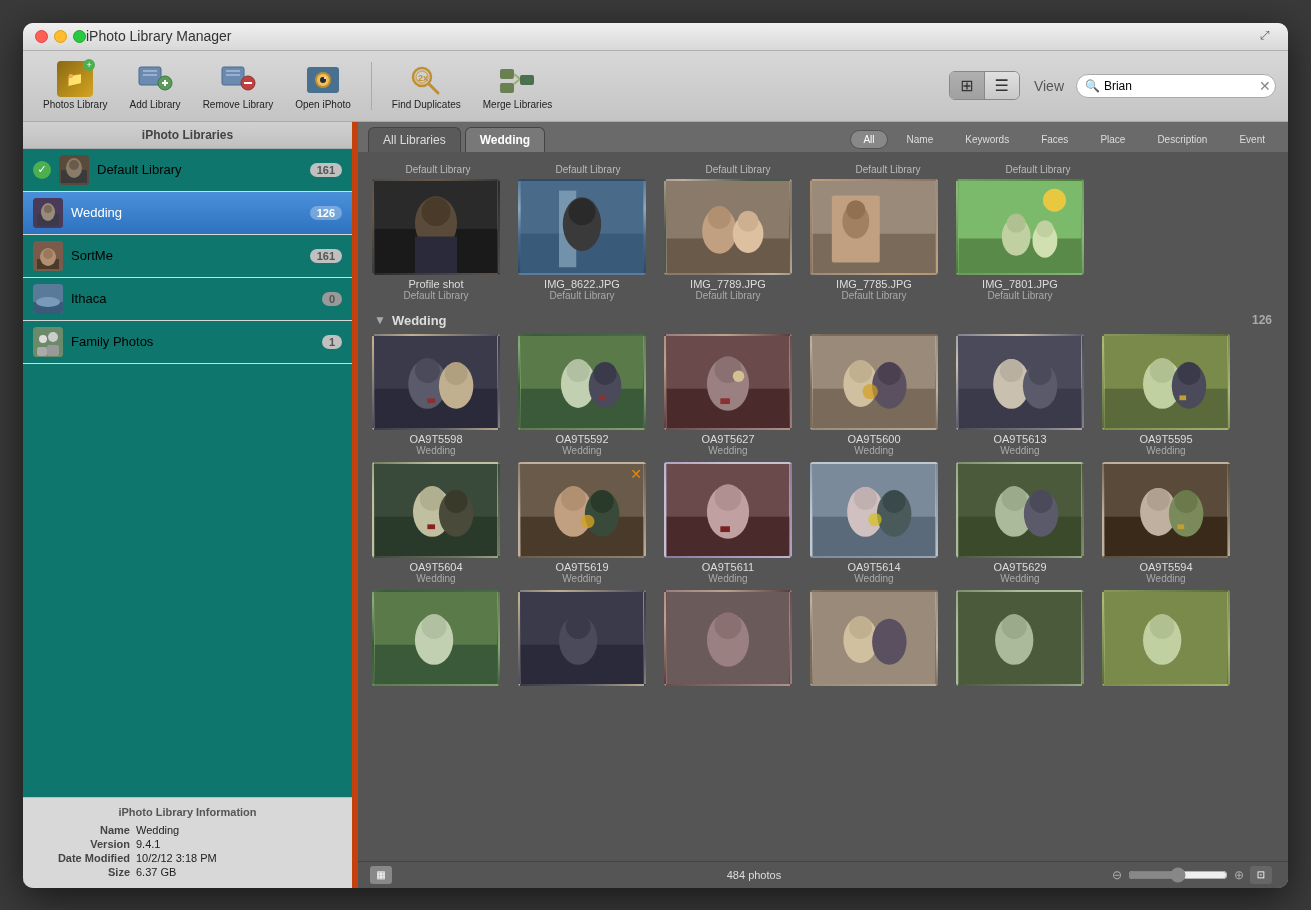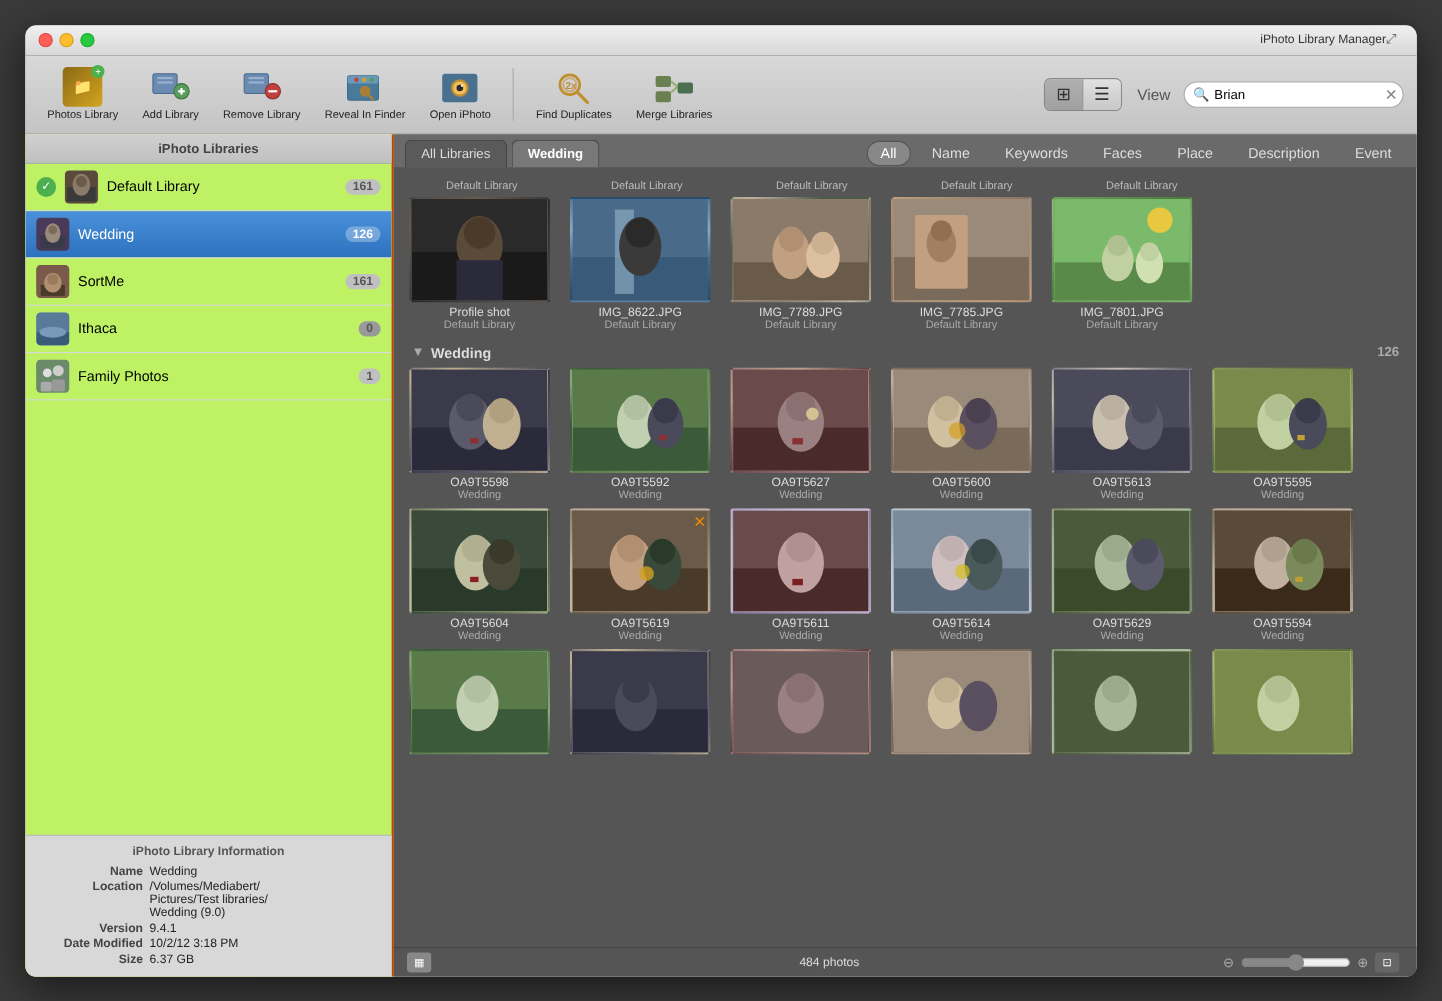--- a/index.html
+++ b/index.html
@@ -39,25 +39,24 @@
     .traffic-light {
       width: 13px; height: 13px;
       border-radius: 50%;
       cursor: pointer;
     }
     .tl-red { background: #ff5f57; border: 1px solid #e0443e; }
     .tl-yellow { background: #febc2e; border: 1px solid #d4a017; }
     .tl-green { background: #28c840; border: 1px solid #1aab29; }
     .window-title {
       flex: 1;
-      text-align: right;
-      font-size: 11px;
+      text-align: left;
+      font-size: 14px;
       font-weight: 500;
       color: #333;
-      padding-left: 44px;
     }
     .titlebar-expand {
       width: 16px; height: 16px;
       color: #666;
       font-size: 12px;
     }
     
     .toolbar {
       background: linear-gradient(to bottom, #d8d8d8, #c4c4c4);
       border-bottom: 1px solid #aaa;
@@ -144,22 +143,22 @@
     }
     
     .main {
       display: flex;
       flex: 1;
       overflow: hidden;
     }
     
     .sidebar {
       width: 335px;
-      background: #bef264;
-      border-right: 2px solid #c2410c;
+      background: #0f766e;
+      border-right: 6px solid #c2410c;
       display: flex;
       flex-direction: column;
       flex-shrink: 0;
     }
     .sidebar-header {
       background: linear-gradient(to bottom, #d0d0d0, #c0c0c0);
       padding: 6px 12px;
       font-size: 12px;
       font-weight: 600;
       color: #444;
@@ -286,21 +285,21 @@
       display: flex;
       align-items: center;
       padding: 4px 10px;
       gap: 6px;
       flex-shrink: 0;
       border-bottom: 1px solid #444;
     }
     .filter-chip {
       padding: 3px 12px;
       border-radius: 12px;
-      font-size: 13px;
+      font-size: 10px;
       cursor: pointer;
       color: #ddd;
       background: transparent;
       border: 1px solid transparent;
     }
     .filter-chip.active {
       background: #888;
       color: white;
       border-color: #555;
     }
@@ -471,34 +470,20 @@
           <rect x="6" y="13" width="14" height="2" fill="#9ab0d0"></rect>
           <circle cx="28" cy="22" r="7" fill="#c04040" stroke="#903030" stroke-width="1"></circle>
           <rect x="24" y="21" width="8" height="2" fill="white"></rect>
         </svg>
       </div>
       <span class="toolbar-label">Remove Library</span>
     </div>
     <div class="toolbar-btn">
       <div class="toolbar-icon">
         <svg width="36" height="36" viewBox="0 0 36 36">
-          <rect x="2" y="8" width="28" height="22" rx="2" fill="#4a7a9a" stroke="#3a6a8a" stroke-width="1"></rect>
-          <rect x="2" y="8" width="28" height="7" rx="2" fill="#6a9aBa"></rect>
-          <circle cx="10" cy="11.5" r="2" fill="#c04040"></circle>
-          <circle cx="17" cy="11.5" r="2" fill="#d4a020"></circle>
-          <circle cx="24" cy="11.5" r="2" fill="#5a9a5a"></circle>
-          <circle cx="18" cy="22" r="5" fill="#c08020" opacity="0.8"></circle>
-          <rect x="22" y="25" width="6" height="2" rx="1" fill="#c08020" transform="rotate(45 22 25)"></rect>
-        </svg>
-      </div>
-      <span class="toolbar-label">Reveal In Finder</span>
-    </div>
-    <div class="toolbar-btn">
-      <div class="toolbar-icon">
-        <svg width="36" height="36" viewBox="0 0 36 36">
           <rect x="2" y="6" width="32" height="26" rx="3" fill="#4a7090"></rect>
           <circle cx="18" cy="19" r="8" fill="#c09030"></circle>
           <circle cx="18" cy="19" r="6" fill="#f0c060"></circle>
           <circle cx="18" cy="19" r="3" fill="#2a2a2a"></circle>
           <circle cx="20" cy="17" r="1" fill="white"></circle>
         </svg>
       </div>
       <span class="toolbar-label">Open iPhoto</span>
     </div>
 
@@ -617,24 +602,20 @@
 
       </div>
 
       <div class="info-panel">
         <div class="info-header">iPhoto Library Information</div>
         <div class="info-row">
           <span class="info-key">Name</span>
           <span class="info-val">Wedding</span>
         </div>
         <div class="info-row">
-          <span class="info-key">Location</span>
-          <span class="info-val">/Volumes/Mediabert/<br>Pictures/Test libraries/<br>Wedding (9.0)</span>
-        </div>
-        <div class="info-row">
           <span class="info-key">Version</span>
           <span class="info-val">9.4.1</span>
         </div>
         <div class="info-row">
           <span class="info-key">Date Modified</span>
           <span class="info-val">10/2/12 3:18 PM</span>
         </div>
         <div class="info-row">
           <span class="info-key">Size</span>
           <span class="info-val">6.37 GB</span>

